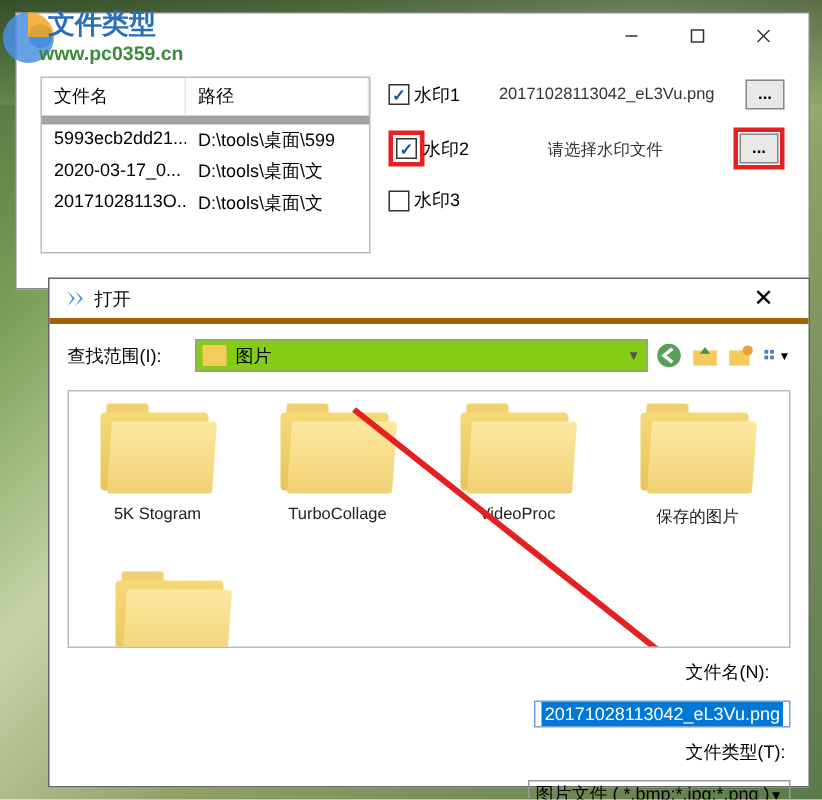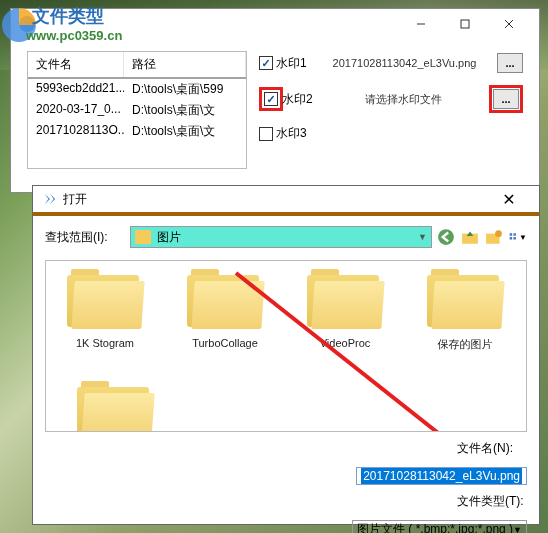--- a/index.html
+++ b/index.html
@@ -14,21 +14,21 @@
 .win-btn { width: 44px; height: 28px; display: flex; align-items: center; justify-content: center; font-size: 14px; color: #444; }
 .win-btn svg { width: 10px; height: 10px; }
 
 .watermark-logo { position: absolute; top: 0; left: 0; width: 180px; height: 50px; z-index: 5; }
 .wm-text1 { position: absolute; top: 4px; left: 32px; font-size: 18px; font-weight: bold; color: #2a6fb8; }
 .wm-text2 { position: absolute; top: 28px; left: 26px; font-size: 13px; color: #3a8a3a; font-weight: bold; }
 .wm-circle { position: absolute; top: 8px; left: 2px; width: 34px; height: 34px; border-radius: 50%; background: conic-gradient(#f5a623 0deg 90deg, #4a90e2 90deg 360deg); opacity: 0.85; }
 
 .content-area { display: flex; padding: 12px 16px; gap: 12px; }
 .file-list { border: 1px solid #bbb; width: 220px; height: 118px; background: #fff; }
-.file-list-header { display: flex; border-bottom: 2px solid #a3a3a3; }
+.file-list-header { display: flex; border-bottom: 6px solid #a3a3a3; }
 .fl-col { padding: 4px 8px; font-size: 12px; border-right: 1px solid #e5e5e5; }
 .fl-col1 { width: 96px; }
 .fl-col2 { flex: 1; }
 .fl-row { display: flex; font-size: 11px; }
 .fl-row .fl-col { border: none; padding: 2px 8px; white-space: nowrap; overflow: hidden; }
 
 .watermark-panel { flex: 1; padding-top: 2px; }
 .wm-row { display: flex; align-items: center; margin-bottom: 12px; gap: 3px; }
 .wm-check { width: 14px; height: 14px; border: 1px solid #333; display: flex; align-items: center; justify-content: center; }
 .wm-check.checked::after { content: "✓"; font-size: 11px; color: #1a4f9e; font-weight: bold; }
@@ -39,21 +39,21 @@
 .hl-red-box { border: 3px solid #e62020; }
 
 .dialog { position: absolute; top: 185px; left: 32px; width: 508px; height: 340px; background: #fff; border: 1px solid #666; z-index: 20; }
 .dlg-title { height: 30px; display: flex; align-items: center; padding: 0 10px; border-bottom: 4px solid #a16207; }
 .dlg-icon { width: 14px; height: 14px; margin-right: 6px; }
 .dlg-title-text { font-size: 12px; flex: 1; }
 .dlg-close { width: 40px; height: 28px; display: flex; align-items: center; justify-content: center; font-size: 16px; }
 
 .dlg-lookin { display: flex; align-items: center; padding: 10px 12px; gap: 5px; }
 .dlg-lbl { font-size: 12px; width: 80px; }
-.dlg-combo { flex: 1; height: 22px; border: 1px solid #999; display: flex; align-items: center; padding: 0 4px; background: #5eead4; }
+.dlg-combo { flex: 1; height: 22px; border: 1px solid #999; display: flex; align-items: center; padding: 0 4px; background: #84cc16; }
 .dlg-combo-icon { width: 16px; height: 14px; background: #f5cc5b; border-radius: 1px; margin-right: 6px; }
 .dlg-combo-text { font-size: 12px; flex: 1; }
 .dlg-combo-arrow { font-size: 9px; color: #555; }
 .dlg-toolbar-icons { display: flex; gap: 6px; align-items: center; }
 .tb-icon { width: 18px; height: 18px; display: flex; align-items: center; justify-content: center; }
 
 .dlg-files { border: 1px solid #bbb; margin: 2px 12px; height: 172px; background: #fff; padding: 8px; display: flex; gap: 18px; align-items: flex-start; overflow: hidden; position: relative; }
 .folder-item { width: 102px; text-align: center; }
 .folder-icon { width: 80px; height: 62px; margin: 0 auto 6px; position: relative; }
 .folder-back { position: absolute; top: 6px; left: 2px; width: 72px; height: 52px; background: linear-gradient(180deg, #f5d978 0%, #e8c55a 100%); border-radius: 3px; }
@@ -199,21 +199,21 @@
     </div>
   </div>
 
   <div class="dlg-files">
     <div class="folder-item">
       <div class="folder-icon">
           <div class="folder-tab"></div>
           <div class="folder-back"></div>
           <div class="folder-front"></div>
         </div>
-      <div class="folder-name">1K Stogram</div>
+      <div class="folder-name">5K Stogram</div>
     </div>
     <div class="folder-item">
       <div class="folder-icon">
           <div class="folder-tab"></div>
           <div class="folder-back"></div>
           <div class="folder-front"></div>
         </div>
       <div class="folder-name">TurboCollage</div>
     </div>
     <div class="folder-item">

